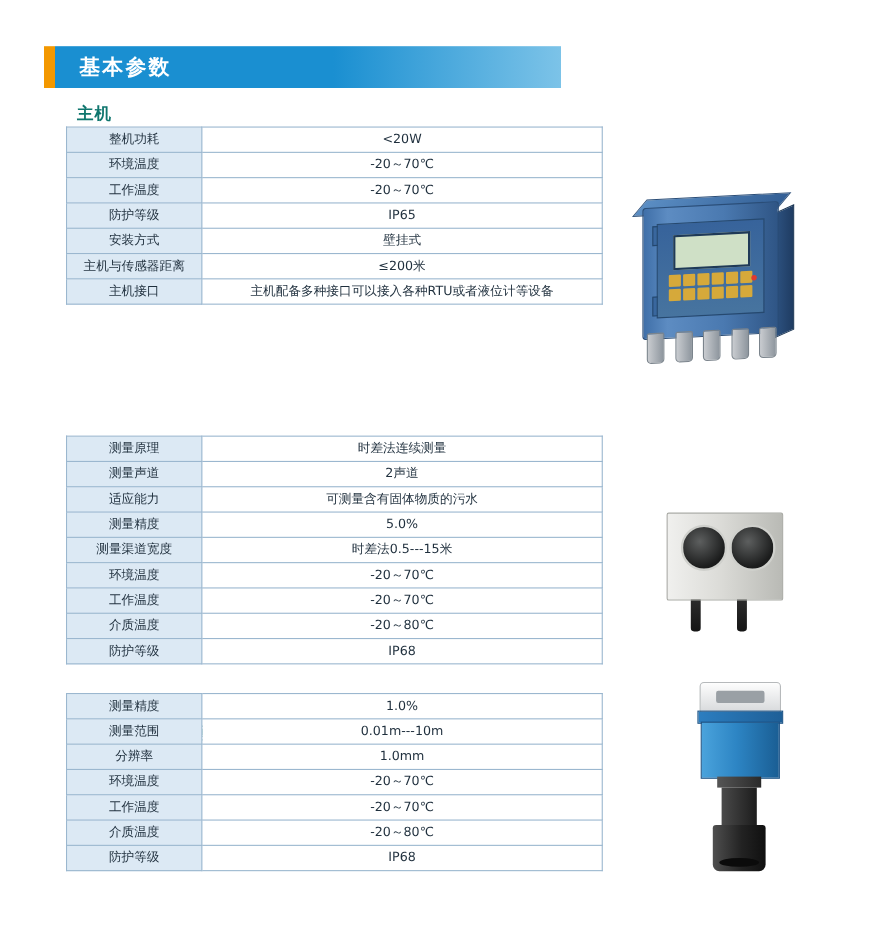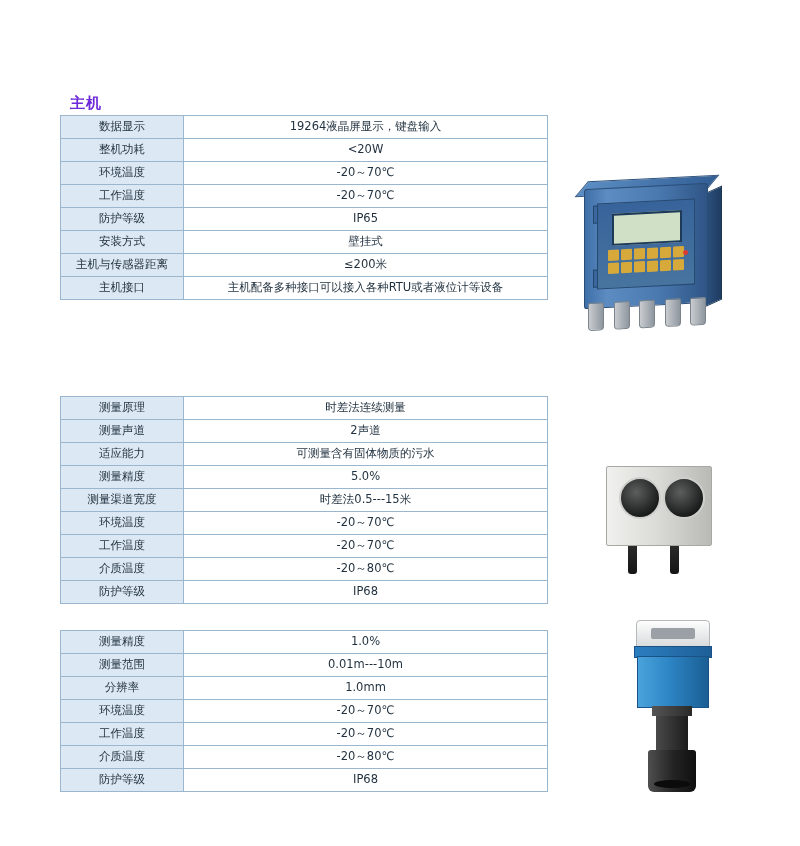--- a/index.html
+++ b/index.html
@@ -45,21 +45,21 @@
     color: #ffffff;
     font-size: 19px;
     font-weight: bold;
     letter-spacing: 2px;
     padding-left: 22px;
   }
 
   
   .section-title {
     position: absolute;
-    color: #6d28d9;
+    color: #0f766e;
     font-size: 15px;
     font-weight: bold;
     letter-spacing: 1px;
   }
   #title-host { left: 70px; top: 94px; }
   #title-flow { left: 62px; top: 381px; margin-top: 28px; }
   #title-level { left: 62px; top: 610px; margin-top: 48px; }
 
   
   table.spec {
@@ -328,28 +328,30 @@
     height: 8px;
     background: #0b0b0b;
     border-radius: 50%;
   }
 </style>
 </head>
 <body>
 
 <div class="page">
 
+  <div class="banner">
+    <div class="banner-accent"></div>
+    <div class="banner-bar">
+      <span class="banner-title">基本参数</span>
+    </div>
+  </div>
 
   <div class="section-title" id="title-host">主机</div>
   <table class="spec" id="table-host">
     <tbody>
-      <tr>
-        <td class="label">数据显示</td>
-        <td class="value">19264液晶屏显示，键盘输入</td>
-      </tr>
       <tr>
         <td class="label">整机功耗</td>
         <td class="value">&lt;20W</td>
       </tr>
       <tr>
         <td class="label">环境温度</td>
         <td class="value">-20～70℃</td>
       </tr>
       <tr>
         <td class="label">工作温度</td>

